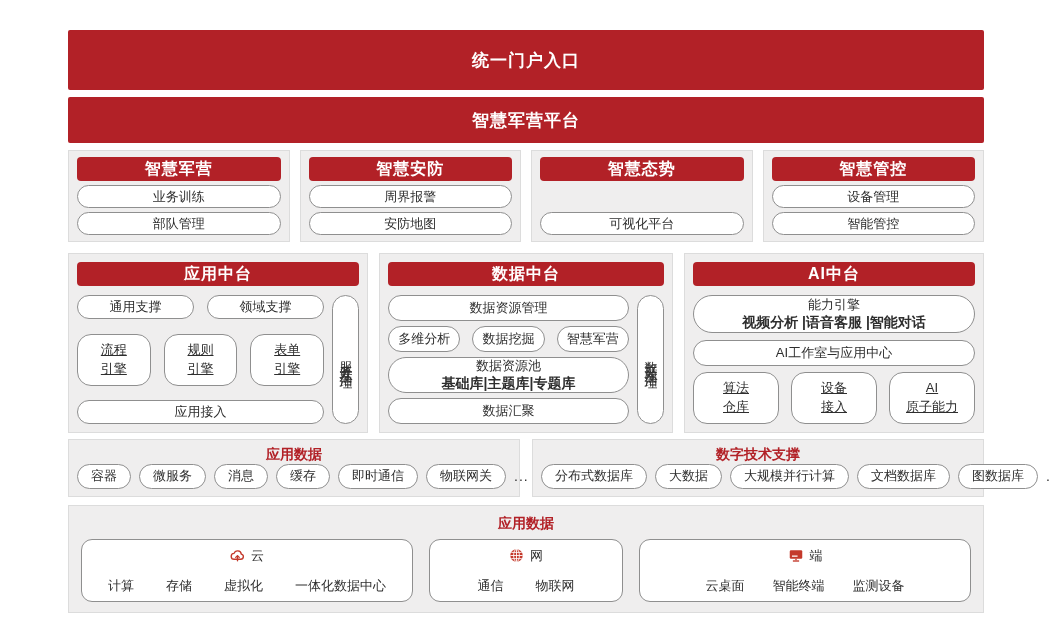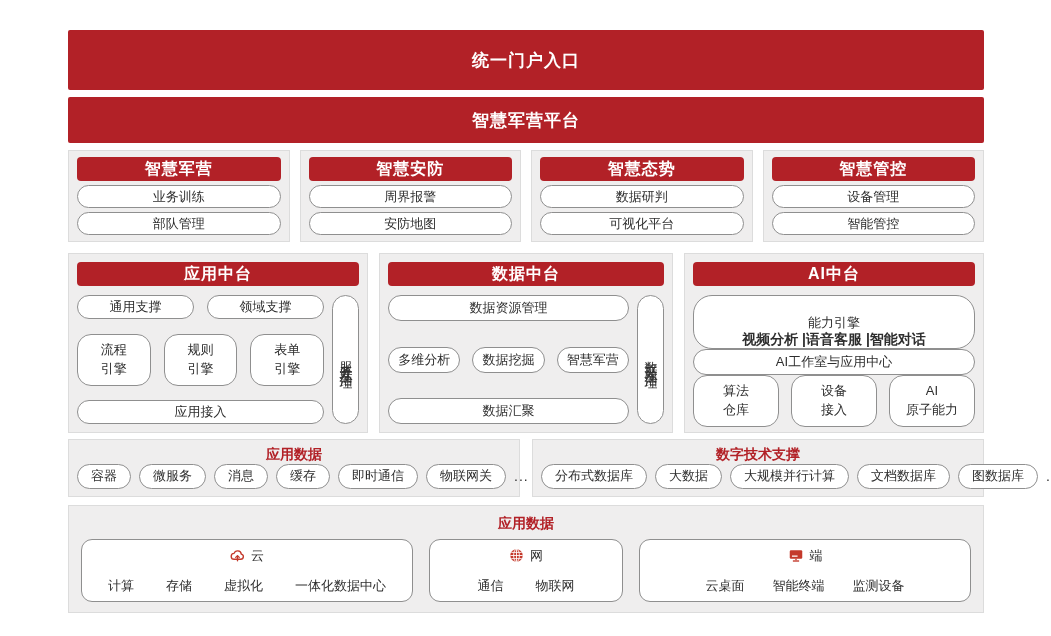--- a/index.html
+++ b/index.html
@@ -32,21 +32,21 @@
     height: 24px; line-height: 24px; letter-spacing: 1px; flex: none;
   }
   .pill {
     background: #fff; border: 1px solid #8f8f8f; border-radius: 999px;
     display: flex; flex-direction: column; align-items: center; justify-content: center;
     font-size: 13px; color: #2e2e2e; line-height: 1.2;
   }
   .rbox {
     background: #fff; border: 1px solid #8f8f8f; border-radius: 14px;
     display: flex; flex-direction: column; align-items: center; justify-content: center;
-    font-size: 13px; line-height: 1.45;
+    font-size: 13px; line-height: 1.45; text-decoration: underline;
   }
   .vpill {
     background: #fff; border: 1px solid #8f8f8f; border-radius: 14px;
     writing-mode: vertical-rl; text-orientation: upright;
     display: flex; align-items: center; justify-content: center;
     font-size: 13px; letter-spacing: 3px; width: 27px; flex: none;
   }
   
   .modules-row { display: flex; gap: 10px; height: 92px; margin-bottom: 11px; }
   .module { flex: 1; padding: 6px 8px; display: flex; flex-direction: column; justify-content: space-between; }
@@ -57,21 +57,21 @@
   .mid-app  { width: 300px; }
   .mid-data { width: 294px; }
   .mid-ai   { width: 300px; }
   .mid-body { display: flex; gap: 8px; flex: 1; margin-top: 9px; }
   .mid-main { flex: 1; display: flex; flex-direction: column; justify-content: space-between; }
   .hrow { display: flex; gap: 13px; }
   .hrow > * { flex: 1; }
   .h24 { height: 24px; }
   .h26 { height: 26px; }
   .h36 { height: 36px; border-radius: 18px; }
-  .h38 { height: 54px; border-radius: 19px; justify-content: flex-end; }
+  .h38 { height: 38px; border-radius: 19px; }
   .h52 { height: 52px; }
   .sub {
     font-size: 14px; font-weight: bold; color: #2e2e2e; margin-top: 1px;
   }
   
   .bands-row { display: flex; gap: 12px; height: 58px; margin-bottom: 8px; }
   .band { flex: 1; padding: 5px 8px 7px; display: flex; flex-direction: column; }
   .band-title {
     color: var(--accent); font-weight: bold; font-size: 14px; text-align: center;
     height: 18px; line-height: 18px; flex: none;
@@ -110,21 +110,20 @@
       <div class="pill">业务训练</div>
       <div class="pill">部队管理</div>
     </div>
     <div class="sec module">
       <div class="redhead">智慧安防</div>
       <div class="pill">周界报警</div>
       <div class="pill">安防地图</div>
     </div>
     <div class="sec module">
       <div class="redhead">智慧态势</div>
-      <div class="pill">数据研判</div>
       <div class="pill">可视化平台</div>
     </div>
     <div class="sec module">
       <div class="redhead">智慧管控</div>
       <div class="pill">设备管理</div>
       <div class="pill">智能管控</div>
     </div>
   </div>
 
   <div class="middle-row">
@@ -159,20 +158,24 @@
 
     <div class="sec mid mid-data">
       <div class="redhead">数据中台</div>
       <div class="mid-body">
         <div class="mid-main">
           <div class="pill h26">数据资源管理</div>
           <div class="hrow" style="gap:12px;">
             <div class="pill h26">多维分析</div>
             <div class="pill h26">数据挖掘</div>
             <div class="pill h26">智慧军营</div>
+          </div>
+          <div class="pill h36">
+            <span>数据资源池</span>
+            <span class="sub">基础库|主题库|专题库</span>
           </div>
           <div class="pill h26">数据汇聚</div>
         </div>
         <div class="vpill">数据开发治理</div>
       </div>
     </div>
 
     <div class="sec mid mid-ai">
       <div class="redhead">AI中台</div>
       <div class="mid-body">

